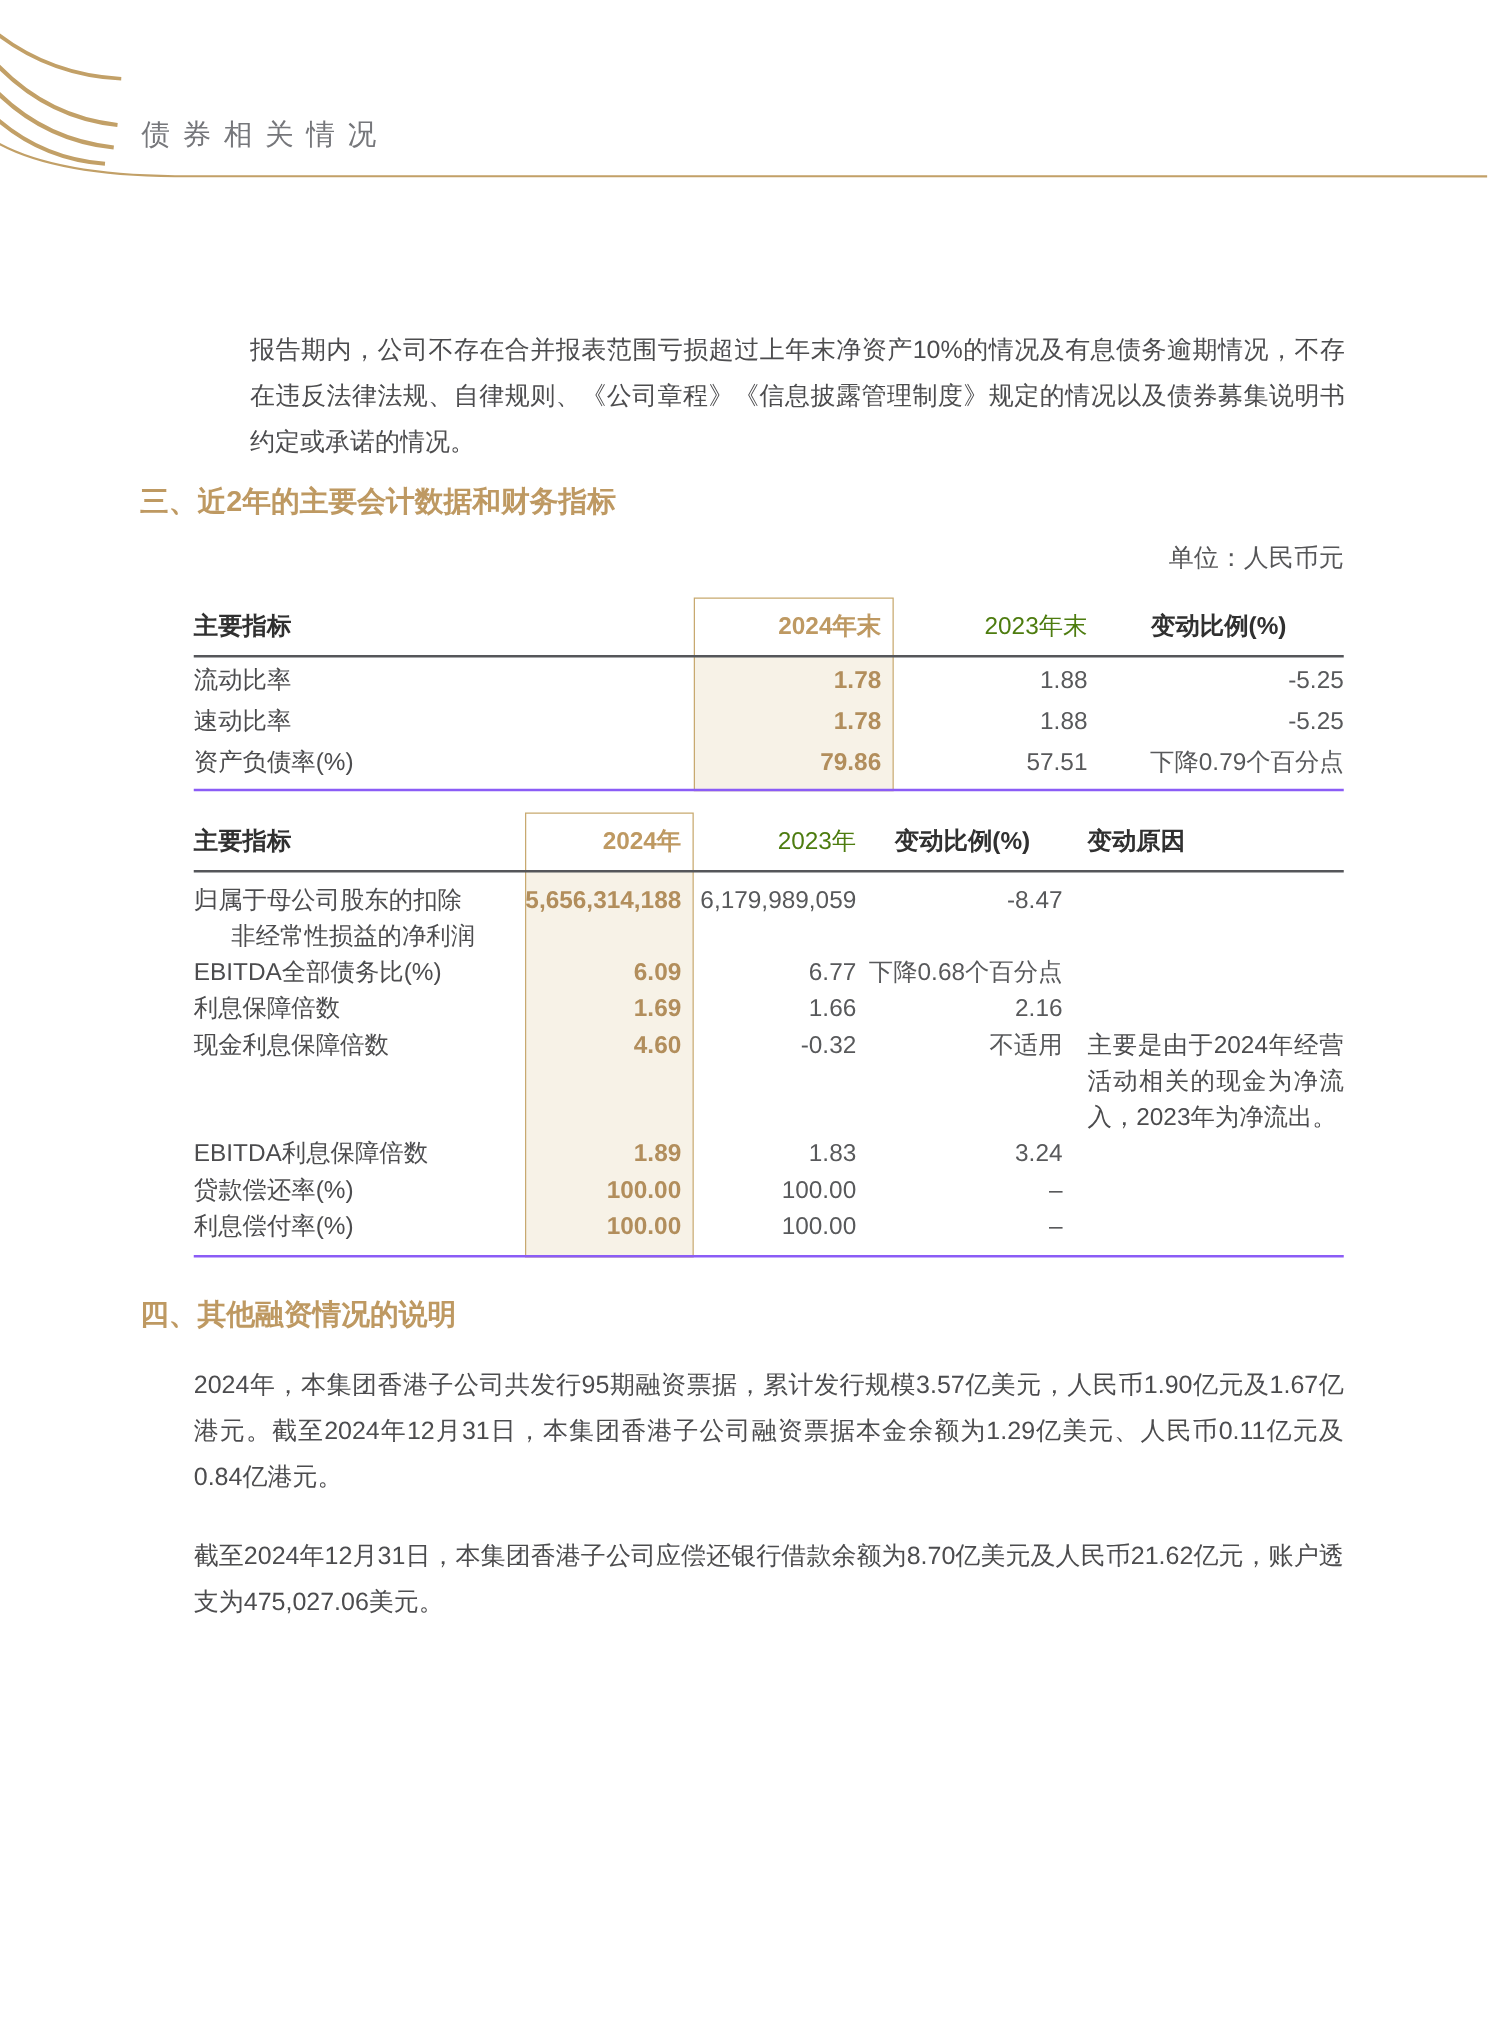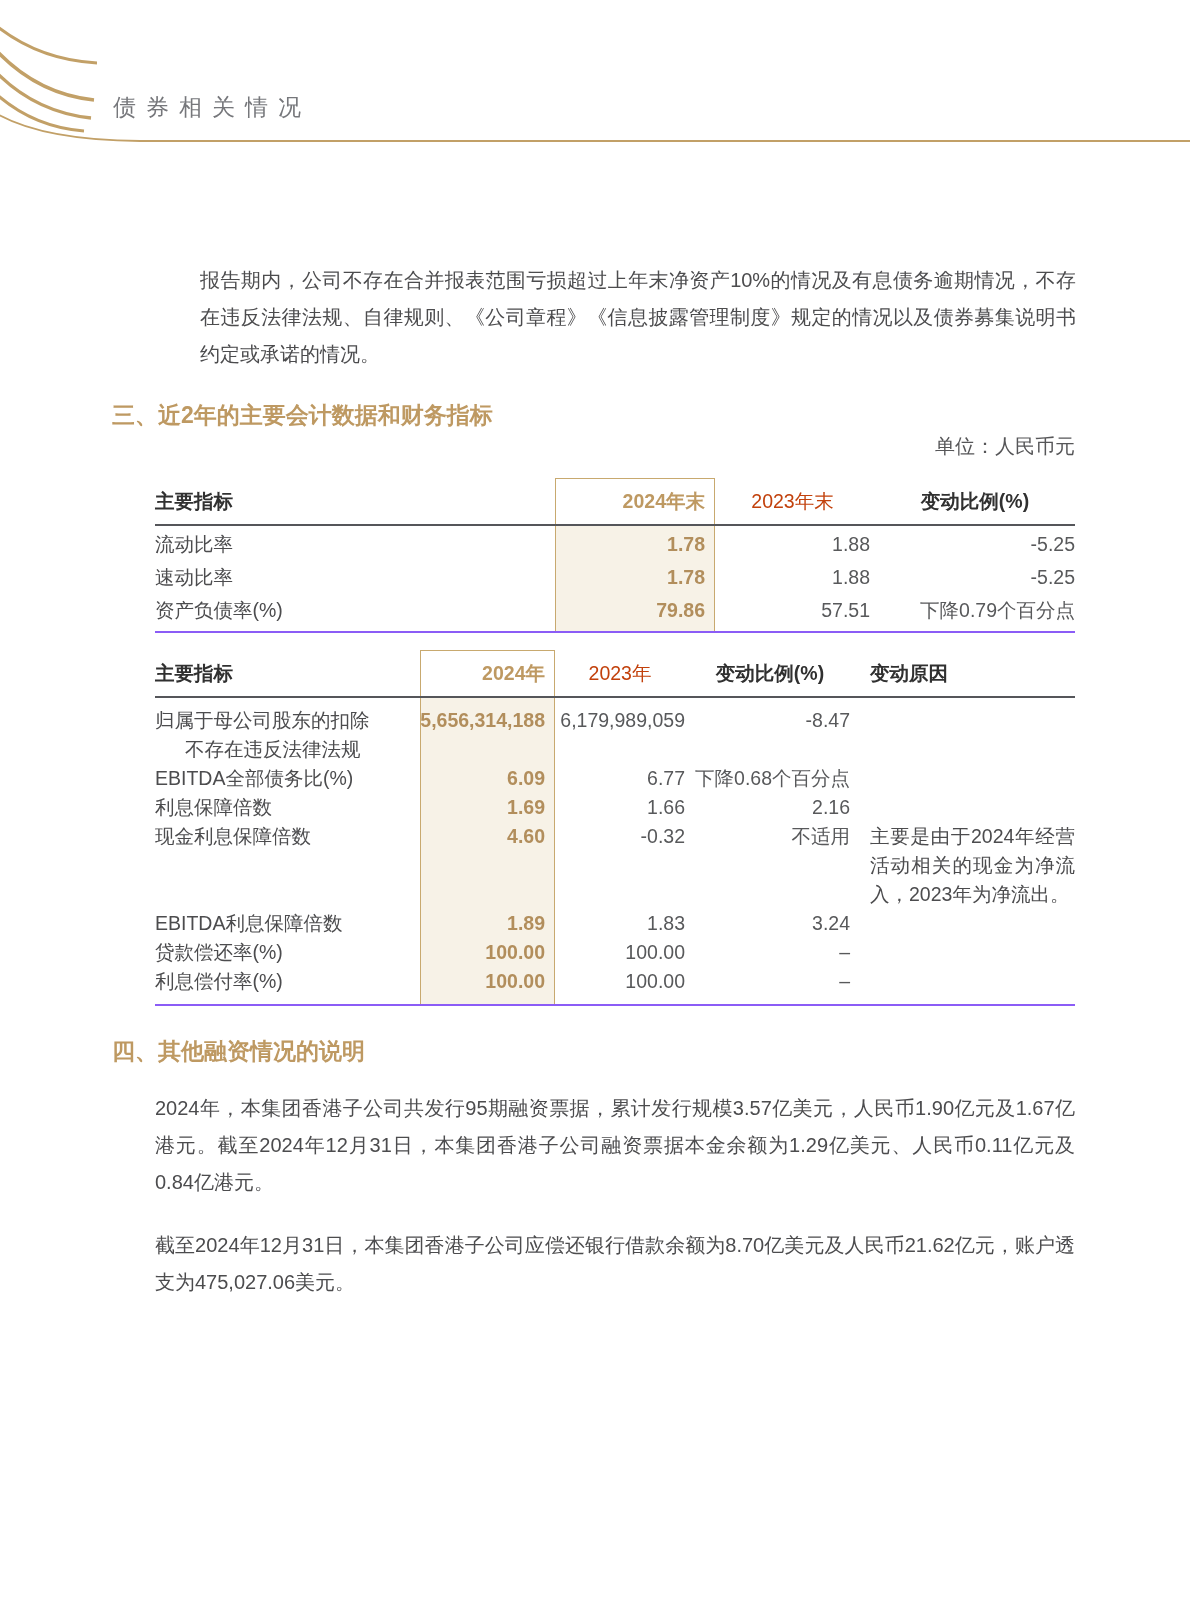--- a/index.html
+++ b/index.html
@@ -23,21 +23,21 @@
   .intro{
     position:absolute;left:200px;top:262px;width:876px;
     font-size:20px;line-height:37px;text-align:justify;
     color:#4c4c4e;margin:0;
   }
   
   .sec-heading{
     position:absolute;left:112px;
     font-size:23px;font-weight:bold;color:#be9962;margin:0;
   }
-  .s3{top:400px;}
+  .s3{top:386px;}
   .s4{top:1036px;}
   .unit-note{
     position:absolute;left:155px;top:433px;width:920px;
     text-align:right;font-size:20px;color:#565658;
   }
   
   .table{position:absolute;left:155px;width:920px;font-size:19.5px;}
   .table1{top:478px;}
   .table2{top:650px;}
   .hl-col{
@@ -53,21 +53,21 @@
   .t-body{position:relative;z-index:1;border-bottom:2px solid #8b5cf6;}
   .table1 .t-head, .table1 .t-row{grid-template-columns:400px 160px 160px 200px;}
   .table2 .t-head, .table2 .t-row{grid-template-columns:265px 135px 135px 160px 225px;}
   .table1 .t-body{padding:2px 0 4px 0;}
   .table2 .t-body{padding:8px 0 8px 0;}
   .t-row{display:grid;}
   .table1 .t-row{line-height:33px;}
   .table2 .t-row{line-height:29px;}
   .h-ind{font-weight:bold;color:#303030;text-align:left;}
   .h-2024{font-weight:bold;color:#be9962;text-align:right;padding-right:10px;}
-  .h-2023{color:#c2410c;text-align:center;padding-right:5px;}
+  .h-2023{color:#4d7c0f;text-align:right;padding-right:5px;}
   .h-chg{font-weight:bold;color:#303030;text-align:center;}
   .h-rsn{font-weight:bold;color:#303030;text-align:left;padding-left:20px;}
   .c-ind{color:#4c4c4e;text-align:left;}
   .c-ind .ind2{padding-left:30px;}
   .c-ind .ind2:empty{display:none;}
   .c-2024{font-weight:bold;color:#b28e5c;text-align:right;padding-right:10px;}
   .c-2023{color:#58595b;text-align:right;padding-right:5px;}
   .c-chg{color:#58595b;text-align:right;white-space:nowrap;}
   .c-rsn{color:#4c4c4e;text-align:justify;padding-left:20px;}
   
@@ -141,21 +141,21 @@
       <div class="h-ind">主要指标</div>
       <div class="h-2024">2024年</div>
       <div class="h-2023">2023年</div>
       <div class="h-chg">变动比例(%)</div>
       <div class="h-rsn">变动原因</div>
     </div>
     <div class="t-body">
   <div class="t-row">
     <div class="c-ind">
       <div>归属于母公司股东的扣除</div>
-      <div class="ind2">不存在违反法律法规</div>
+      <div class="ind2">非经常性损益的净利润</div>
     </div>
     <div class="c-2024">5,656,314,188</div>
     <div class="c-2023">6,179,989,059</div>
     <div class="c-chg">-8.47</div>
     <div class="c-rsn"></div>
   </div>
 
   <div class="t-row">
     <div class="c-ind">
       <div>EBITDA全部债务比(%)</div>

